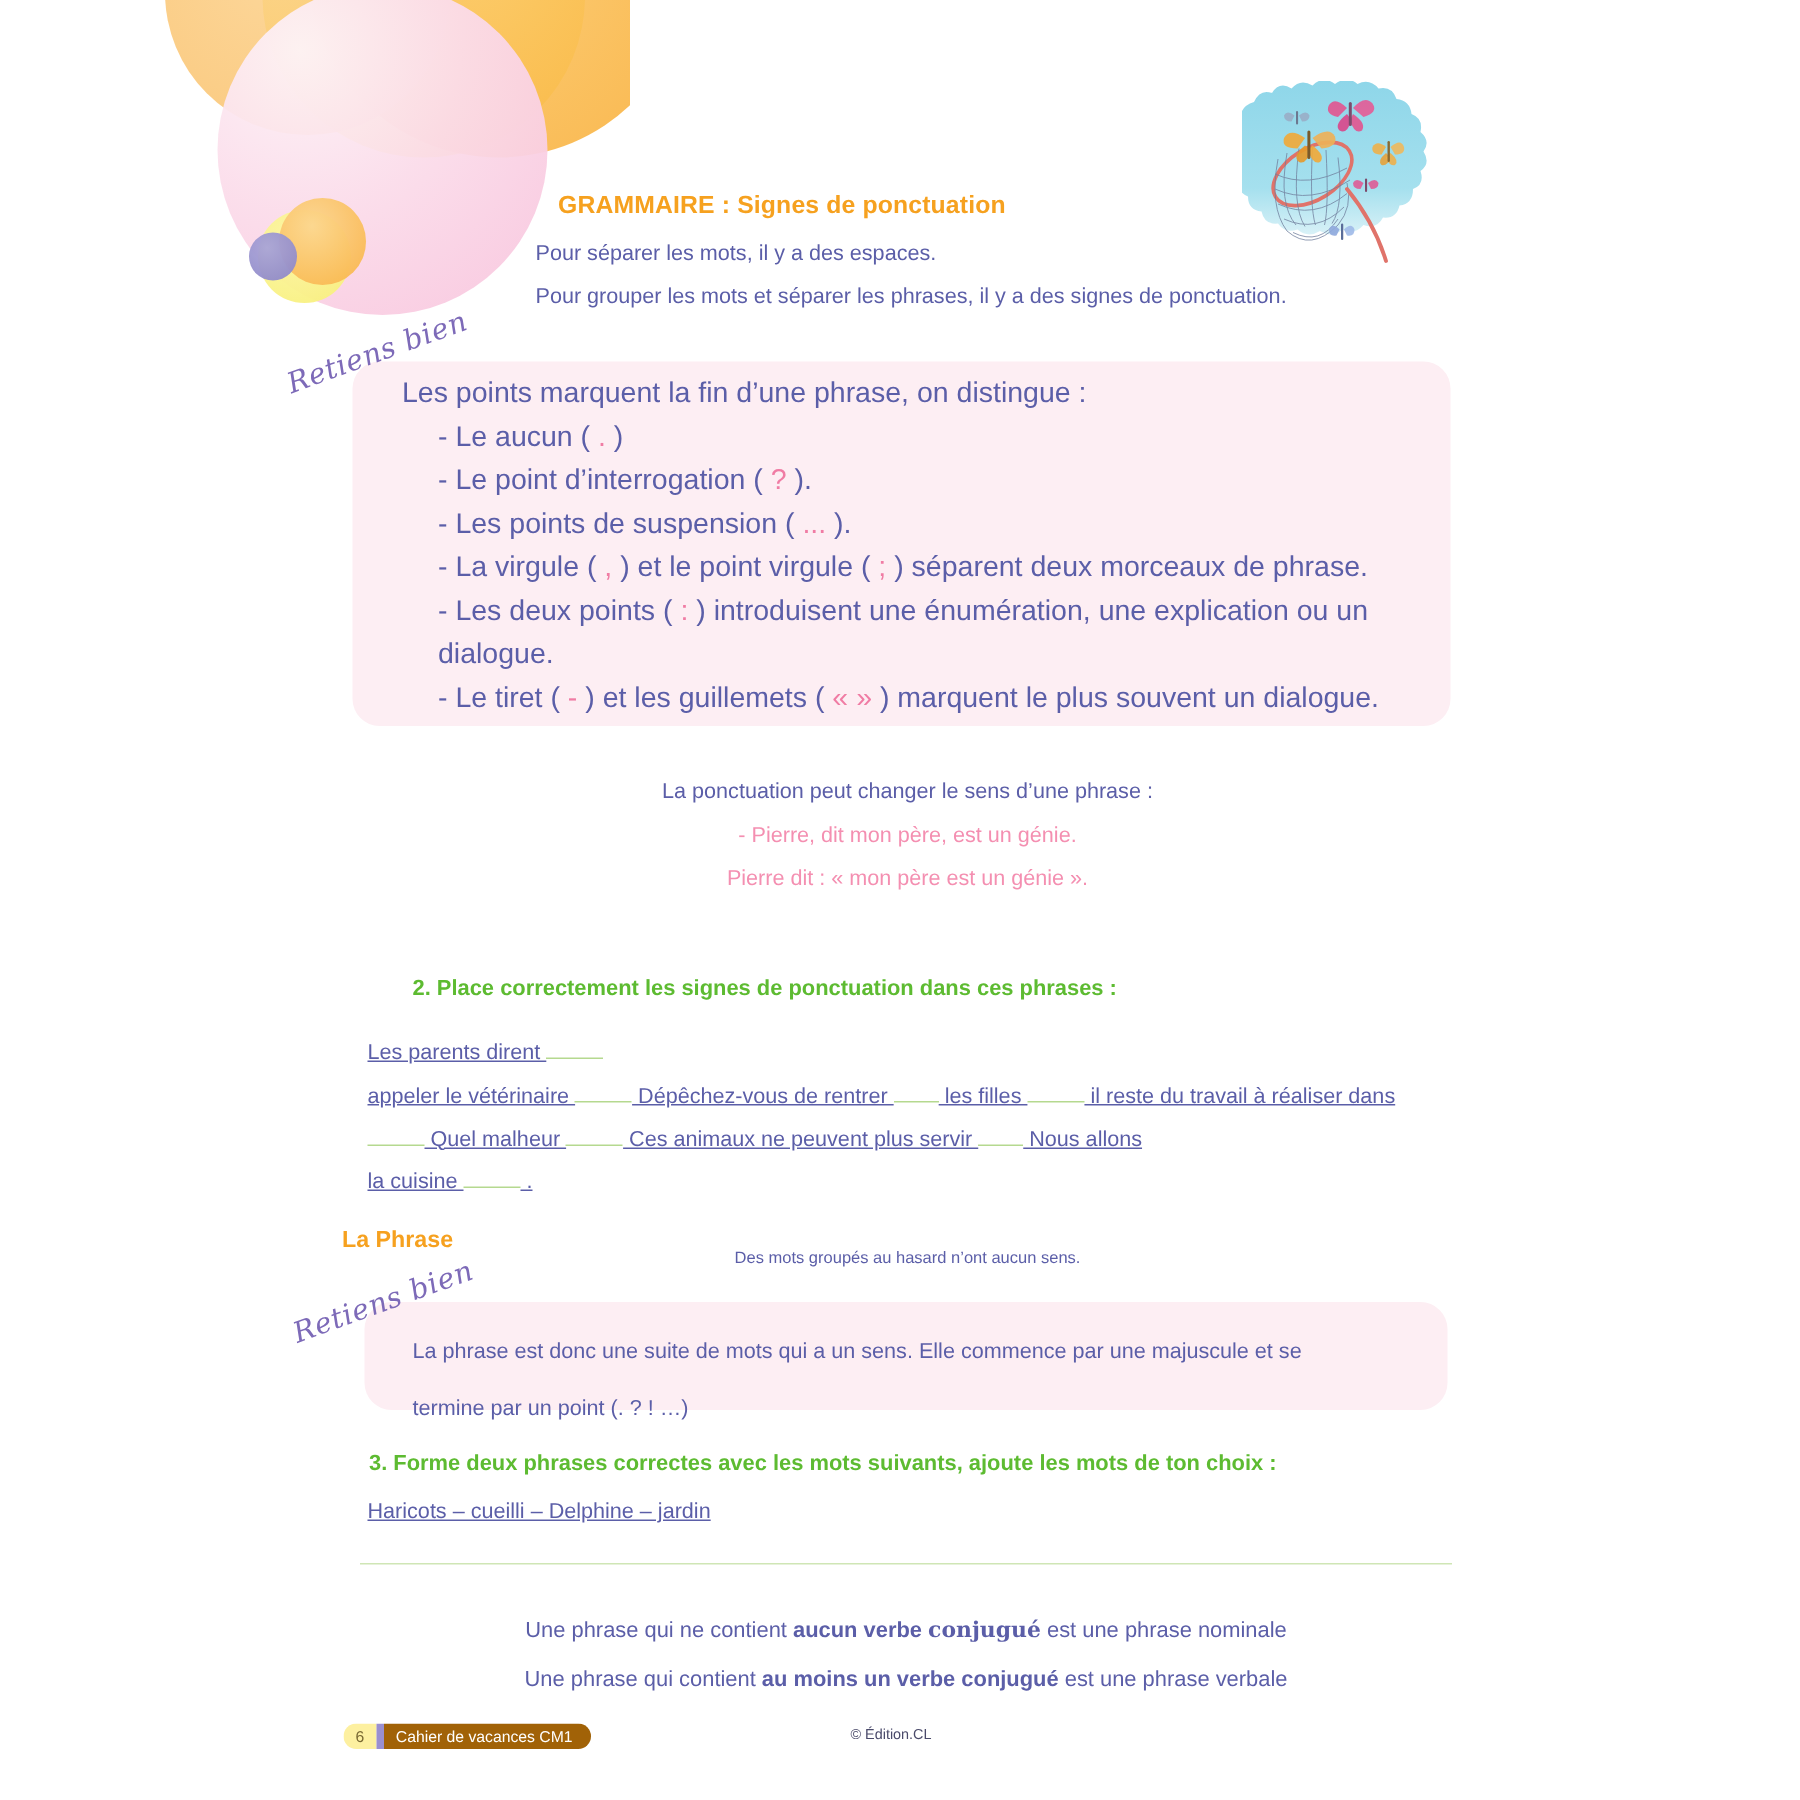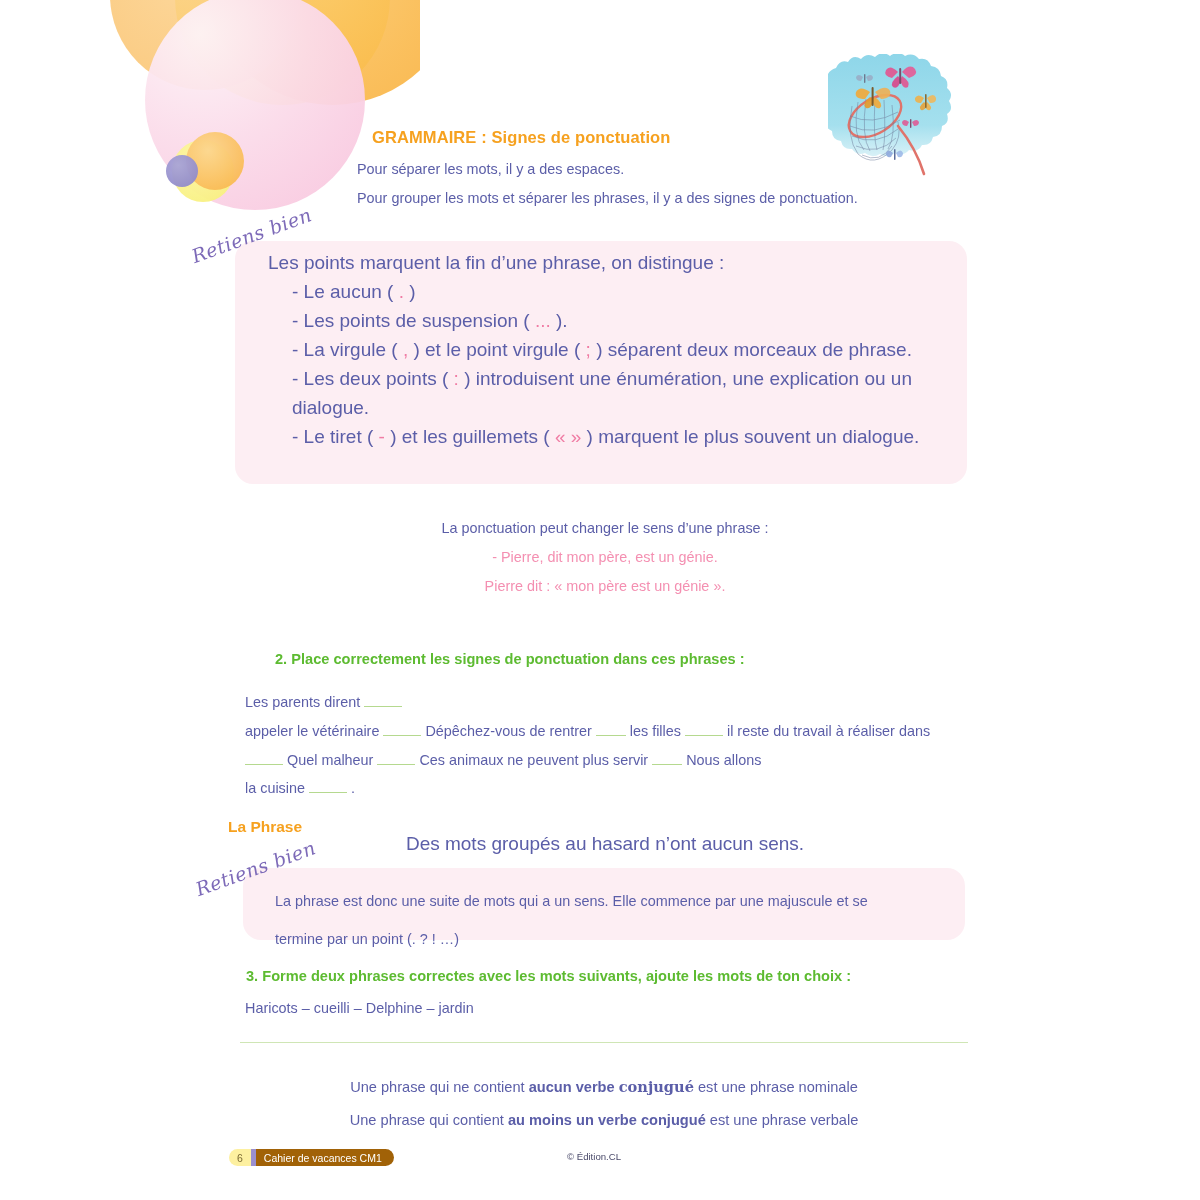--- a/index.html
+++ b/index.html
@@ -116,20 +116,21 @@
   }
   #ex2-head { left: 246px; top: 651px; margin-left: 29px; }
   #ex3-head { left: 246px; top: 968px; }
 
   
   .ex-body {
     position: absolute;
     font-size: 14.4px;
     line-height: 28.8px;
     color: #5b5ea8;
+    text-decoration: underline;
   }
   #ex2-body { left: 245px; top: 688px; width: 700px; }
   #ex3-body { left: 245px; top: 994px; width: 700px; }
 
   .blank {
     display: inline-block;
     border-bottom: 1.6px solid #b5d98f;
     vertical-align: baseline;
   }
   .b-sm { width: 30px; }
@@ -141,21 +142,21 @@
     left: 228px; top: 818px;
     font-size: 15.5px;
     font-weight: bold;
     color: #f6a11f;
   }
   #hasard {
     position: absolute;
     left: 240px; top: 833px;
     width: 730px;
     text-align: center;
-    font-size: 19px;
+    font-size: 11px;
     color: #5b5ea8;
   }
 
   
   #rule {
     position: absolute;
     left: 240px; top: 1042px;
     width: 728px; height: 0;
     border-top: 1.4px solid #cfe6b5;
   }
@@ -308,20 +309,21 @@
     <path d="M38 23 q5-4 7 0 q0 4-5 4 z" fill="#9aa8c2" opacity=".8"></path>
     <rect x="36" y="20" width="1.4" height="9" rx=".7" fill="#6c7890"></rect>
   </g>
 </svg>
 
 <div class="memo" id="memo1"></div>
 <div class="memo-label" id="memo1-label">Retiens bien</div>
 <div id="memo1-body">
   <div>Les points marquent la fin d’une phrase, on distingue :</div>
   <div class="indent"><span>- Le aucun ( </span><span class="punct">.</span><span> )</span></div>
+  <div class="indent"><span>- Le point d’interrogation ( </span><span class="punct">?</span><span> ).</span></div>
   <div class="indent"><span>- Les points de suspension ( </span><span class="punct">...</span><span> ).</span></div>
   <div class="indent"><span>- La virgule ( </span><span class="punct">,</span><span> ) et le point virgule ( </span><span class="punct">;</span><span> ) séparent deux morceaux de phrase.</span></div>
   <div class="indent"><span>- Les deux points ( </span><span class="punct">:</span><span> ) introduisent une énumération, une explication ou un dialogue.</span></div>
   <div class="indent"><span>- Le tiret ( </span><span class="punct">-</span><span> ) et les guillemets ( </span><span class="punct">« »</span><span> ) marquent le plus souvent un dialogue.</span></div>
 </div>
 
 <div id="explain">
   <div>La ponctuation peut changer le sens d’une phrase :</div>
   <div class="ex-pink">- Pierre, dit mon père, est un génie.</div>
   <div class="ex-pink">Pierre dit : « mon père est un génie ».</div>

